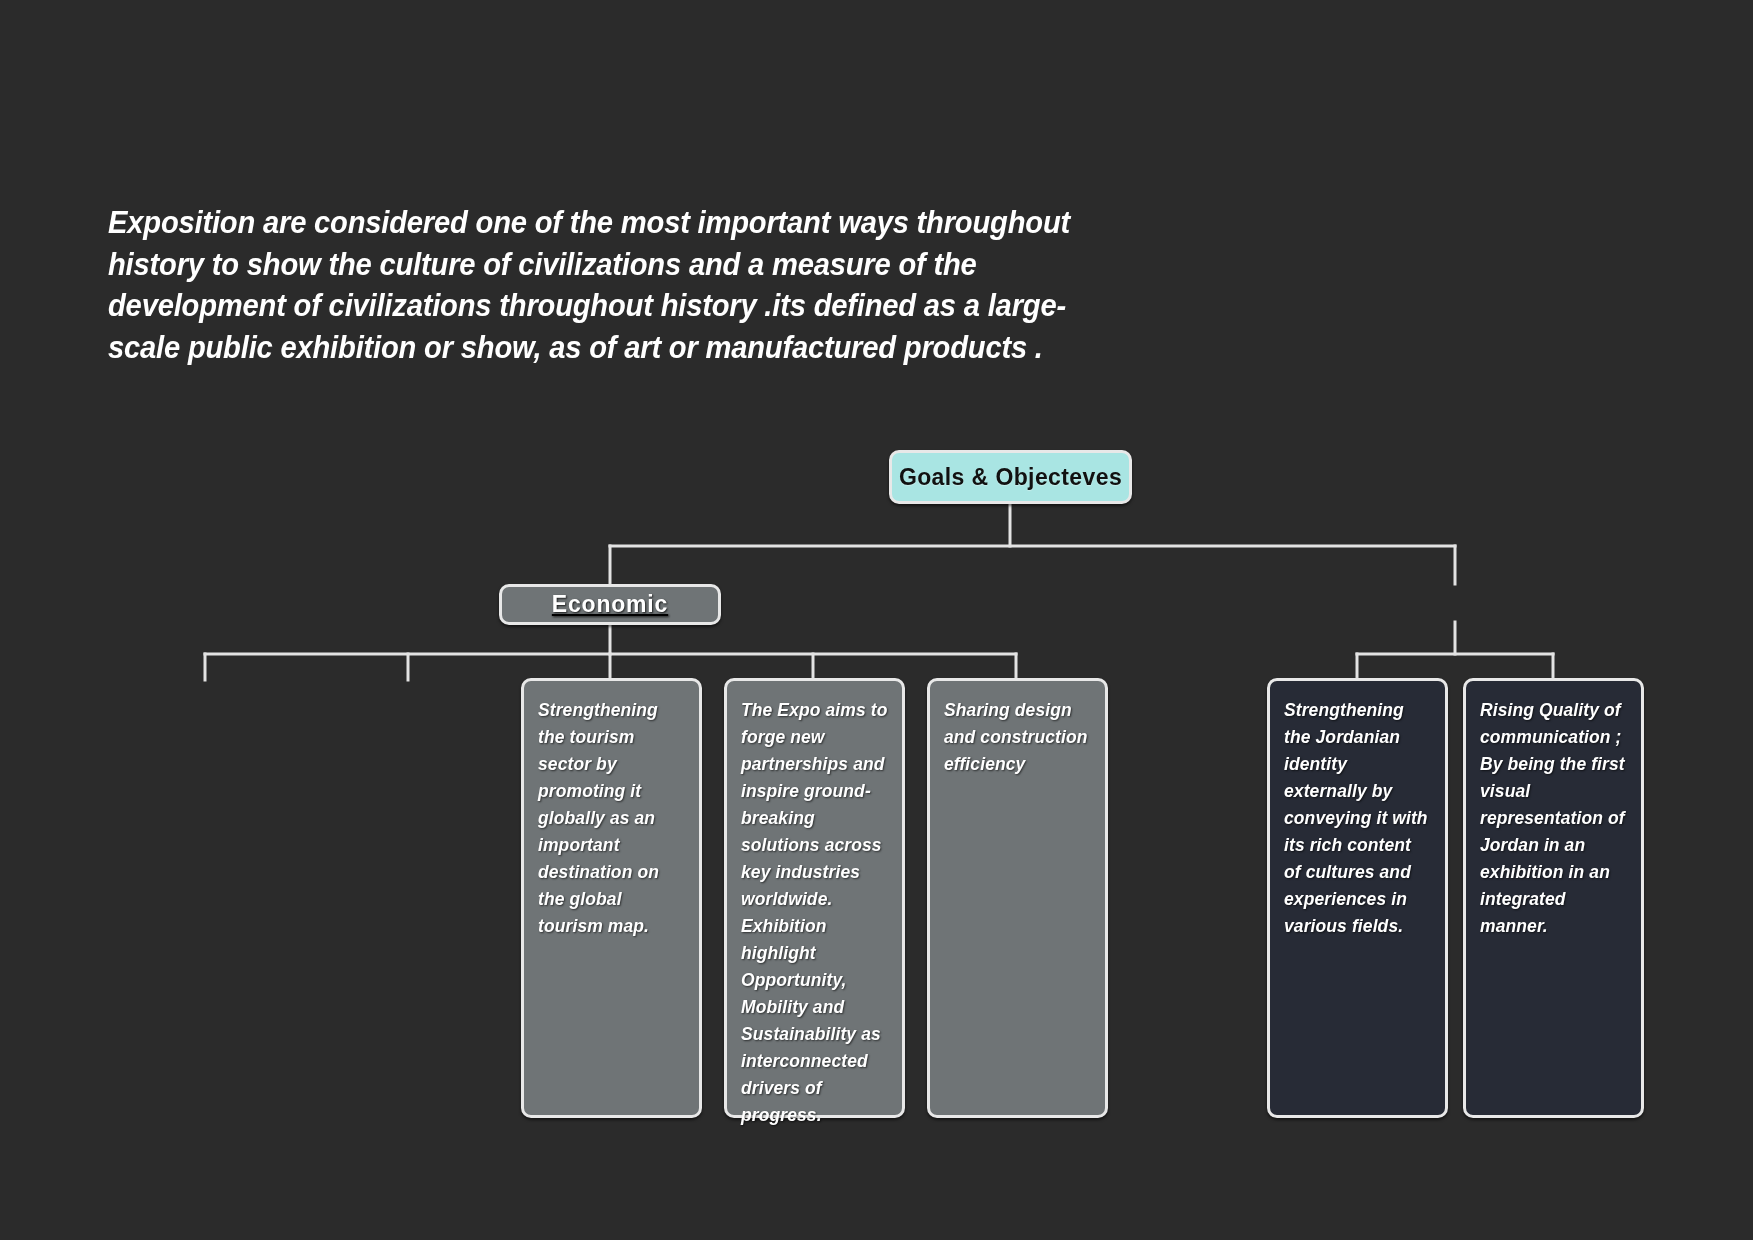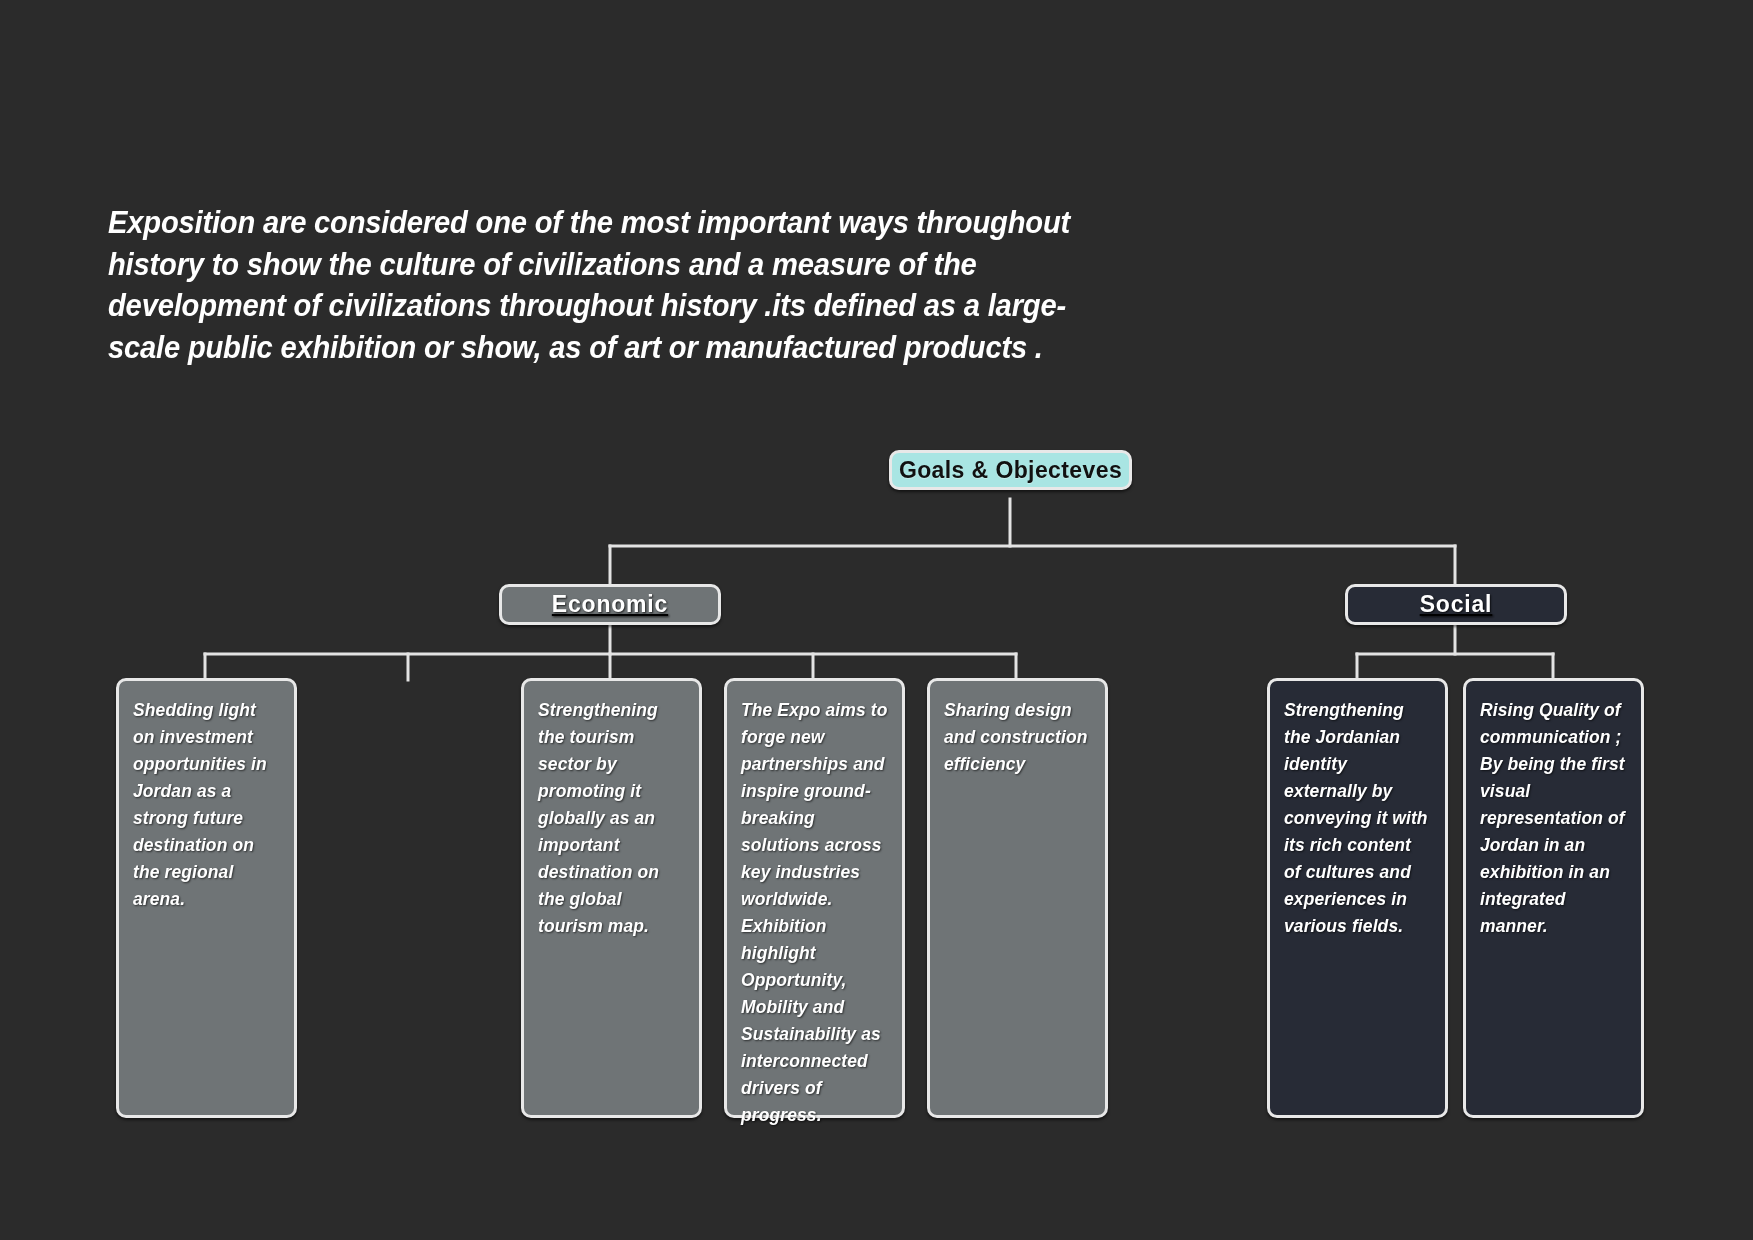--- a/index.html
+++ b/index.html
@@ -130,35 +130,29 @@
       <path d="M813 642 L813 668"></path>
       <path d="M1016 642 L1016 668"></path>
 
       <path d="M1455 610 L1455 642"></path>
       <path d="M1357 642 L1553 642"></path>
       <path d="M1357 642 L1357 668"></path>
       <path d="M1553 642 L1553 668"></path>
     </g>
   </svg>
 
-  <div class="node node-root" style="left:889px; top:438px; width:243px; height:40px;">
+  <div class="node node-root" style="left:889px; top:438px; width:243px; height:54px;">
     <span class="node-title">Goals &amp; Objecteves</span>
   </div>
 
   <div class="node node-branch eco" style="left:499px; top:572px; width:222px; height:41px;">
     <span class="node-title">Economic</span>
   </div>
 
-  <div class="node node-branch soc" style="left:1345px; top:572px; width:222px; height:41px;">
-    <span class="node-title">Social</span>
-  </div>
 
-  <div class="node node-leaf eco" style="left:116px; top:666px; width:181px; height:440px;">
-    <span class="leaf-text">Shedding light on investment opportunities in Jordan as a  strong future destination on the regional arena.</span>
-  </div>
 
 
   <div class="node node-leaf eco" style="left:521px; top:666px; width:181px; height:440px;">
     <span class="leaf-text">Strengthening the tourism sector by promoting it globally as an important destination on the global tourism map.</span>
   </div>
 
   <div class="node node-leaf eco" style="left:927px; top:666px; width:181px; height:440px;">
     <span class="leaf-text">Sharing design and construction efficiency</span>
   </div>
 

